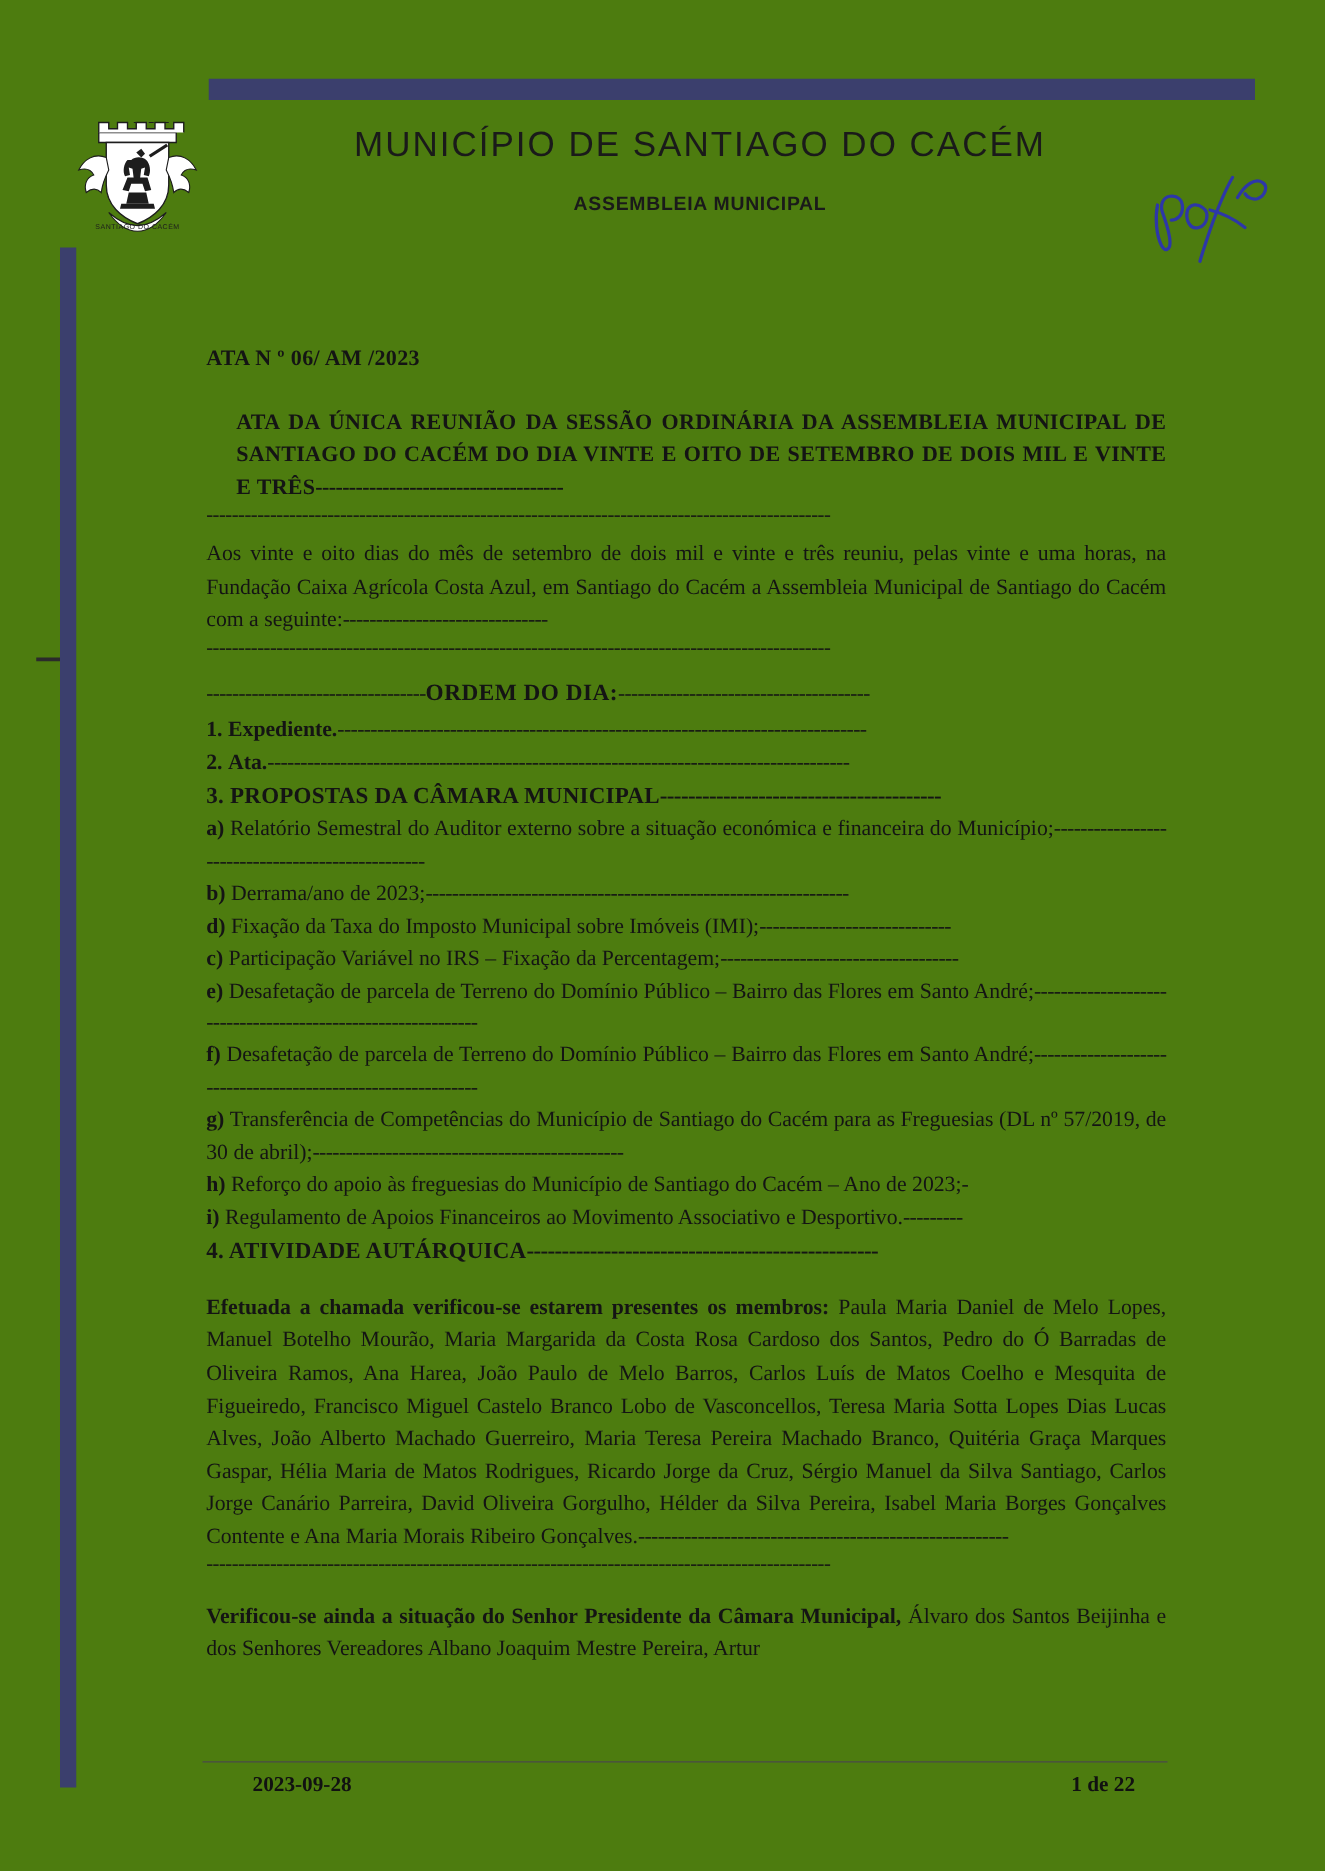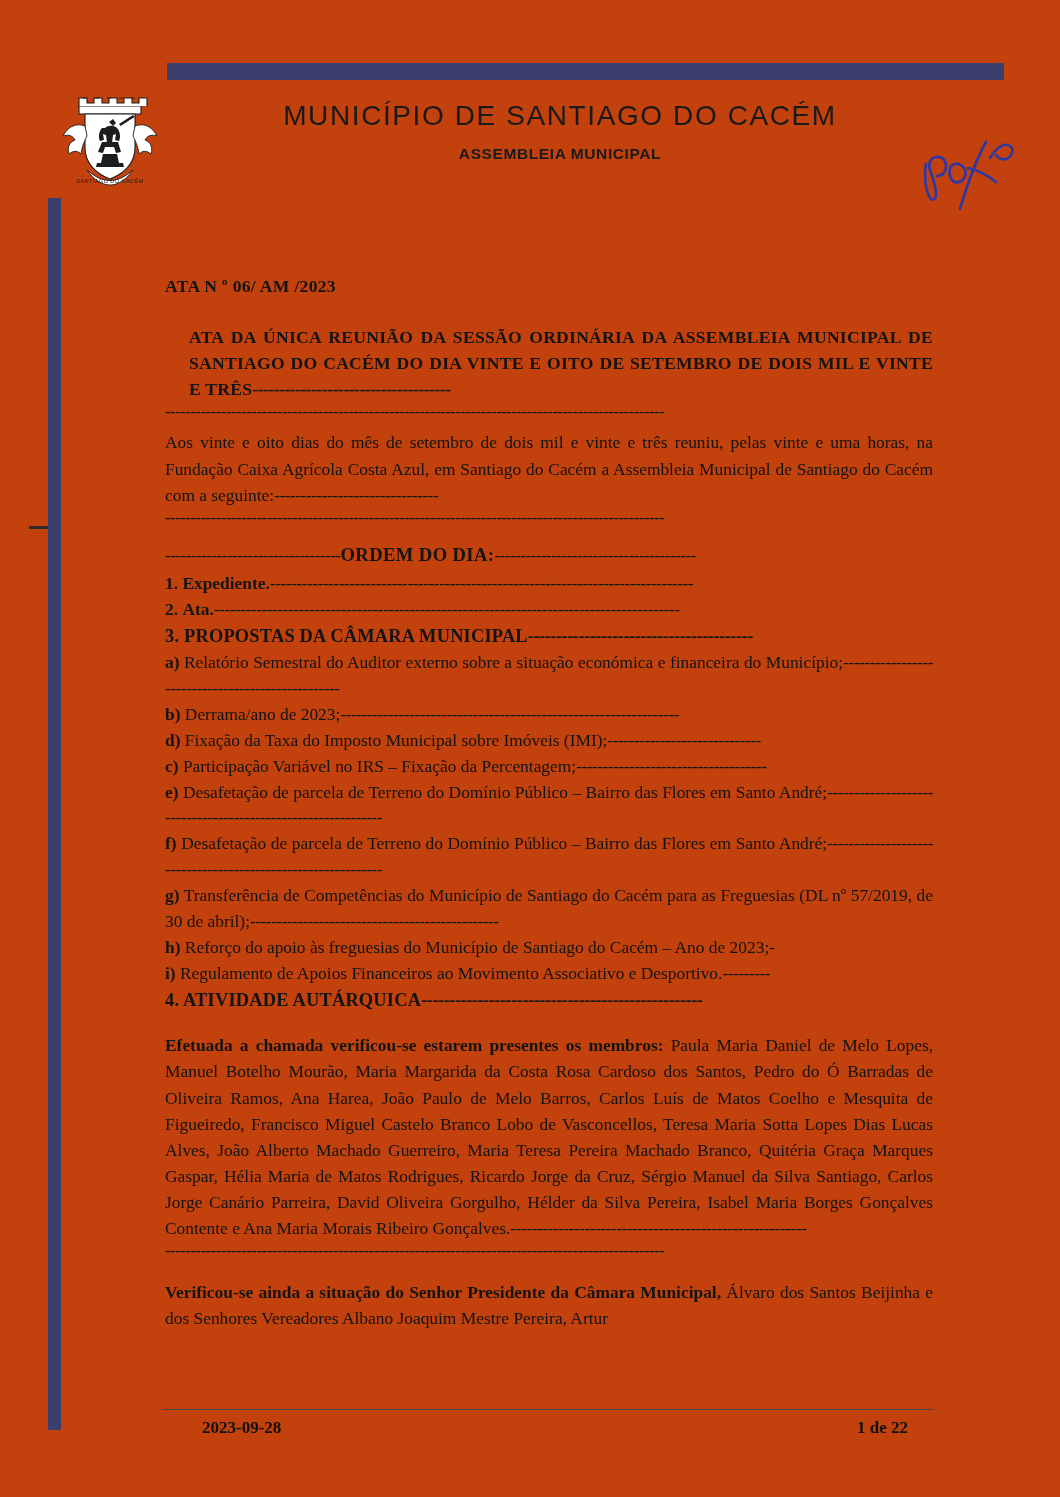--- a/index.html
+++ b/index.html
@@ -7,21 +7,21 @@
     margin: 0;
     padding: 0;
     background: #ffffff;
   }
 
   .page {
     position: relative;
     width: 1060px;
     height: 1497px;
     margin: 0 auto;
-    background: #c2410c;
+    background: #4d7c0f;
     overflow: hidden;
     font-family: "Liberation Serif", "DejaVu Serif", serif;
     color: #111111;
   }
 
   
   .header-bar {
     position: absolute;
     left: 167px;
     top: 63px;
@@ -72,21 +72,21 @@
     font-weight: 400;
     white-space: nowrap;
   }
 
   .org-sub {
     font-family: "Liberation Sans", "DejaVu Sans", sans-serif;
     font-size: 15.5px;
     font-weight: bold;
     letter-spacing: 0.6px;
     color: #1a1a1a;
-    margin-top: 13px;
+    margin-top: 23px;
   }
 
   .signature {
     position: absolute;
     left: 916px;
     top: 112px;
     width: 120px;
     height: 100px;
     color: #2d37a8;
   }

